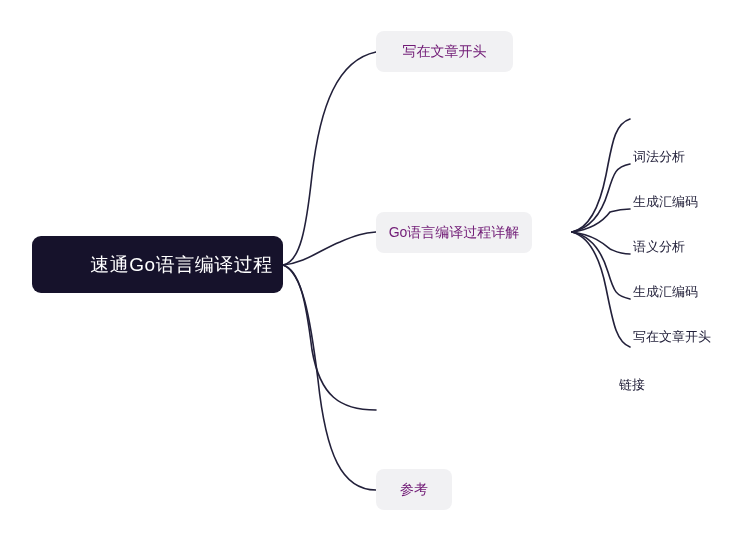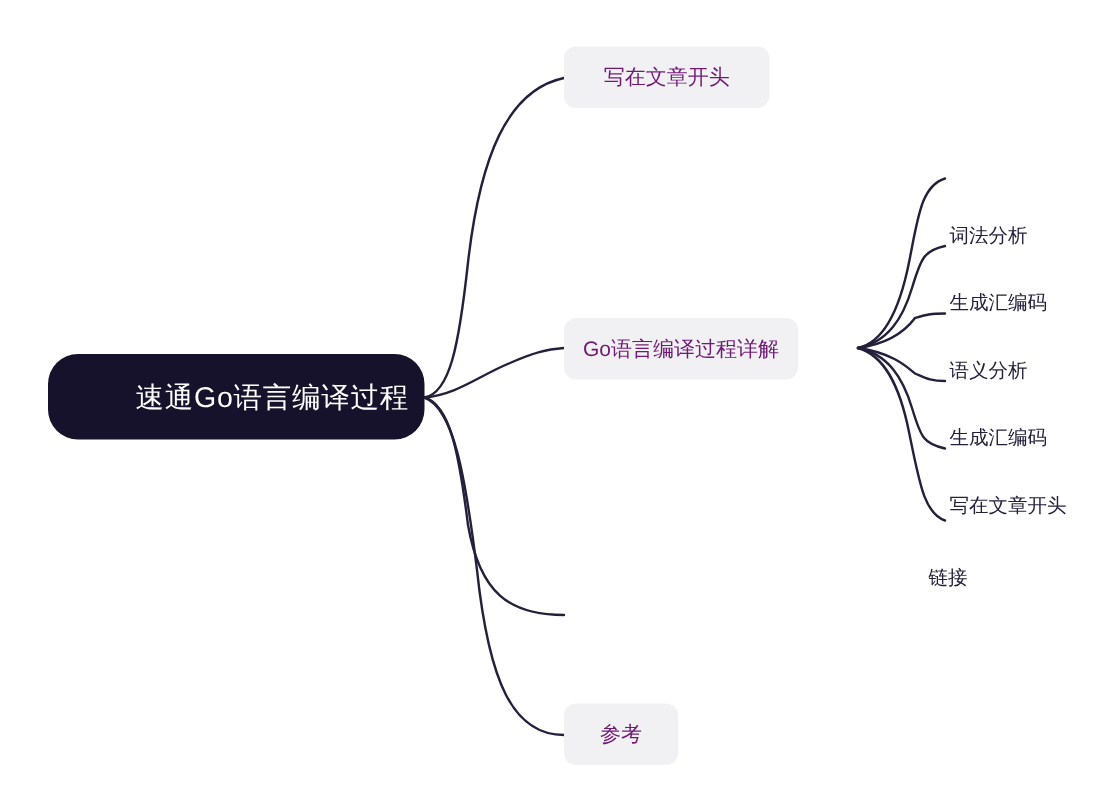--- a/index.html
+++ b/index.html
@@ -38,21 +38,21 @@
     display: flex;
     align-items: center;
     justify-content: center;
     white-space: nowrap;
   }
 
   
   .node-root {
     background: #16122b;
     color: #ffffff;
-    border-radius: 20px;
+    border-radius: 9px;
     font-size: 19px;
     letter-spacing: 0.5px;
     padding-left: 48px;
   }
 
   
   .node-branch {
     background: #f1f1f3;
     color: #701a75;
     border-radius: 8px;

